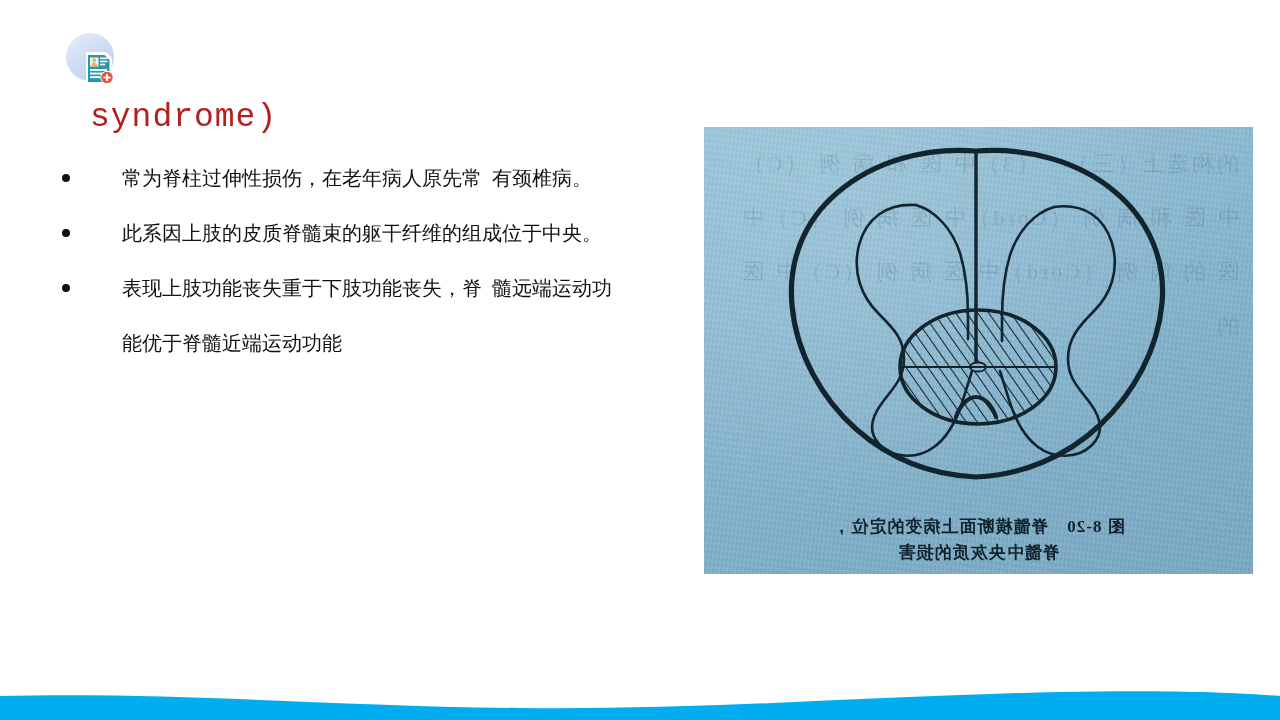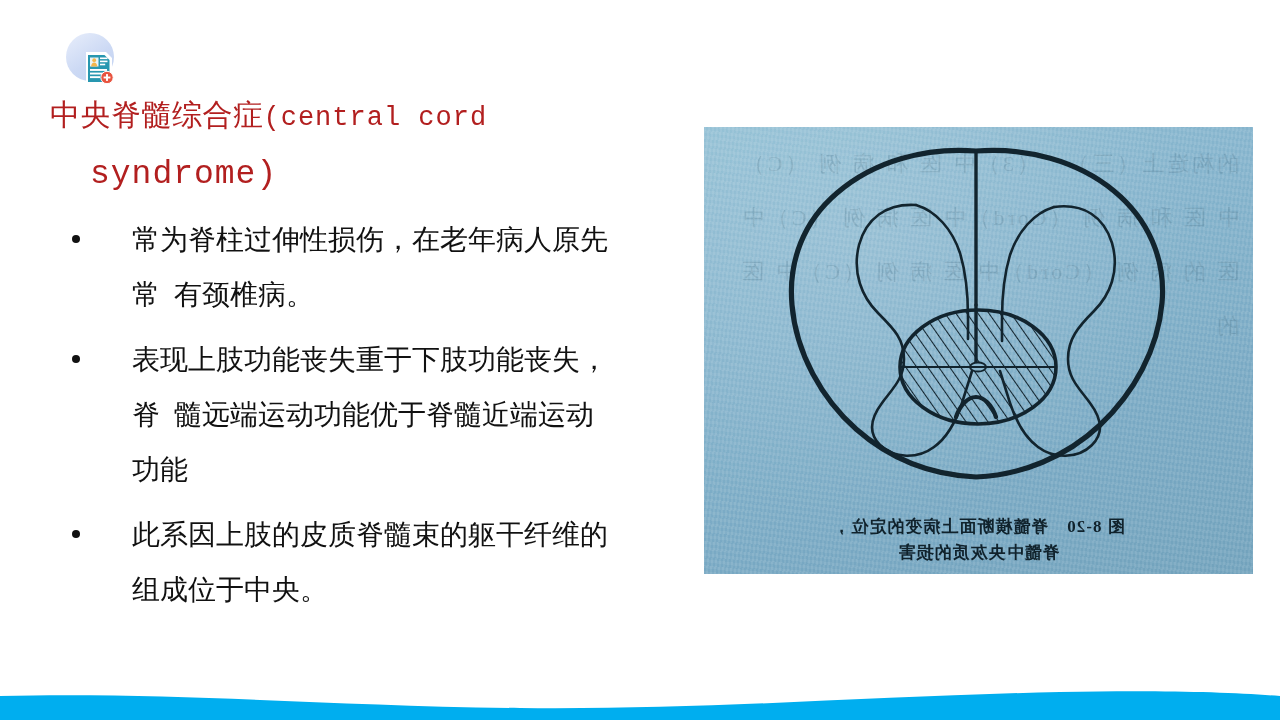--- a/index.html
+++ b/index.html
@@ -89,24 +89,24 @@
   }
 
   ul.bullets {
     list-style: none;
     margin: 6px 0 0 0;
     padding: 0;
   }
   ul.bullets > li {
     position: relative;
     color: #111111;
-    font-size: 28px;
+    font-size: 20px;
     line-height: 55px;
     padding-left: 72px;
-    margin: 10px;
+    margin: 0;
   }
   ul.bullets > li .dot {
     position: absolute;
     left: 12px;
     top: 23px;
     width: 8px;
     height: 8px;
     border-radius: 50%;
     background: #111111;
   }
@@ -203,39 +203,36 @@
       <rect x="6" y="21.6" width="17" height="1.9" fill="#ffffff"></rect>
       <rect x="6" y="25.2" width="10" height="1.9" fill="#ffffff"></rect>
       <circle cx="23" cy="26.5" r="6.2" fill="#E8543F" stroke="#ffffff" stroke-width="1"></circle>
       <rect x="22.05" y="23.1" width="1.9" height="6.8" fill="#ffffff"></rect>
       <rect x="19.6" y="25.55" width="6.8" height="1.9" fill="#ffffff"></rect>
     </svg>
   </div>
 
   <div class="text-col">
 
-    <div class="title">
-      <span>中央脊髓综合症</span><span class="en">(central cord</span>
-    </div>
     <div class="title-line2">
       <span class="en">syndrome)</span>
     </div>
 
     <ul class="bullets">
       <li>
         <span class="dot"></span>
         <span class="txt">常为脊柱过伸性损伤，在老年病人原先常&nbsp;&nbsp;有颈椎病。</span>
       </li>
       <li>
         <span class="dot"></span>
-        <span class="txt">表现上肢功能丧失重于下肢功能丧失，脊&nbsp;&nbsp;髓远端运动功能优于脊髓近端运动功能</span>
+        <span class="txt">此系因上肢的皮质脊髓束的躯干纤维的组成位于中央。</span>
       </li>
       <li>
         <span class="dot"></span>
-        <span class="txt">此系因上肢的皮质脊髓束的躯干纤维的组成位于中央。</span>
+        <span class="txt">表现上肢功能丧失重于下肢功能丧失，脊&nbsp;&nbsp;髓远端运动功能优于脊髓近端运动功能</span>
       </li>
     </ul>
   </div>
 
   <div class="photo">
 
     <div class="ghost-text">的构造上（三）　（3）中 医 和 病 例 （C）中 医 和 病 例 （Cord）中 医 病 例 （C）中 医 的 病 例 （Cord）中 医 病 例 （C）中 医 的</div>
     <div class="grain"></div>
 
     <svg class="diagram" width="549" height="447" viewBox="0 0 549 447">

